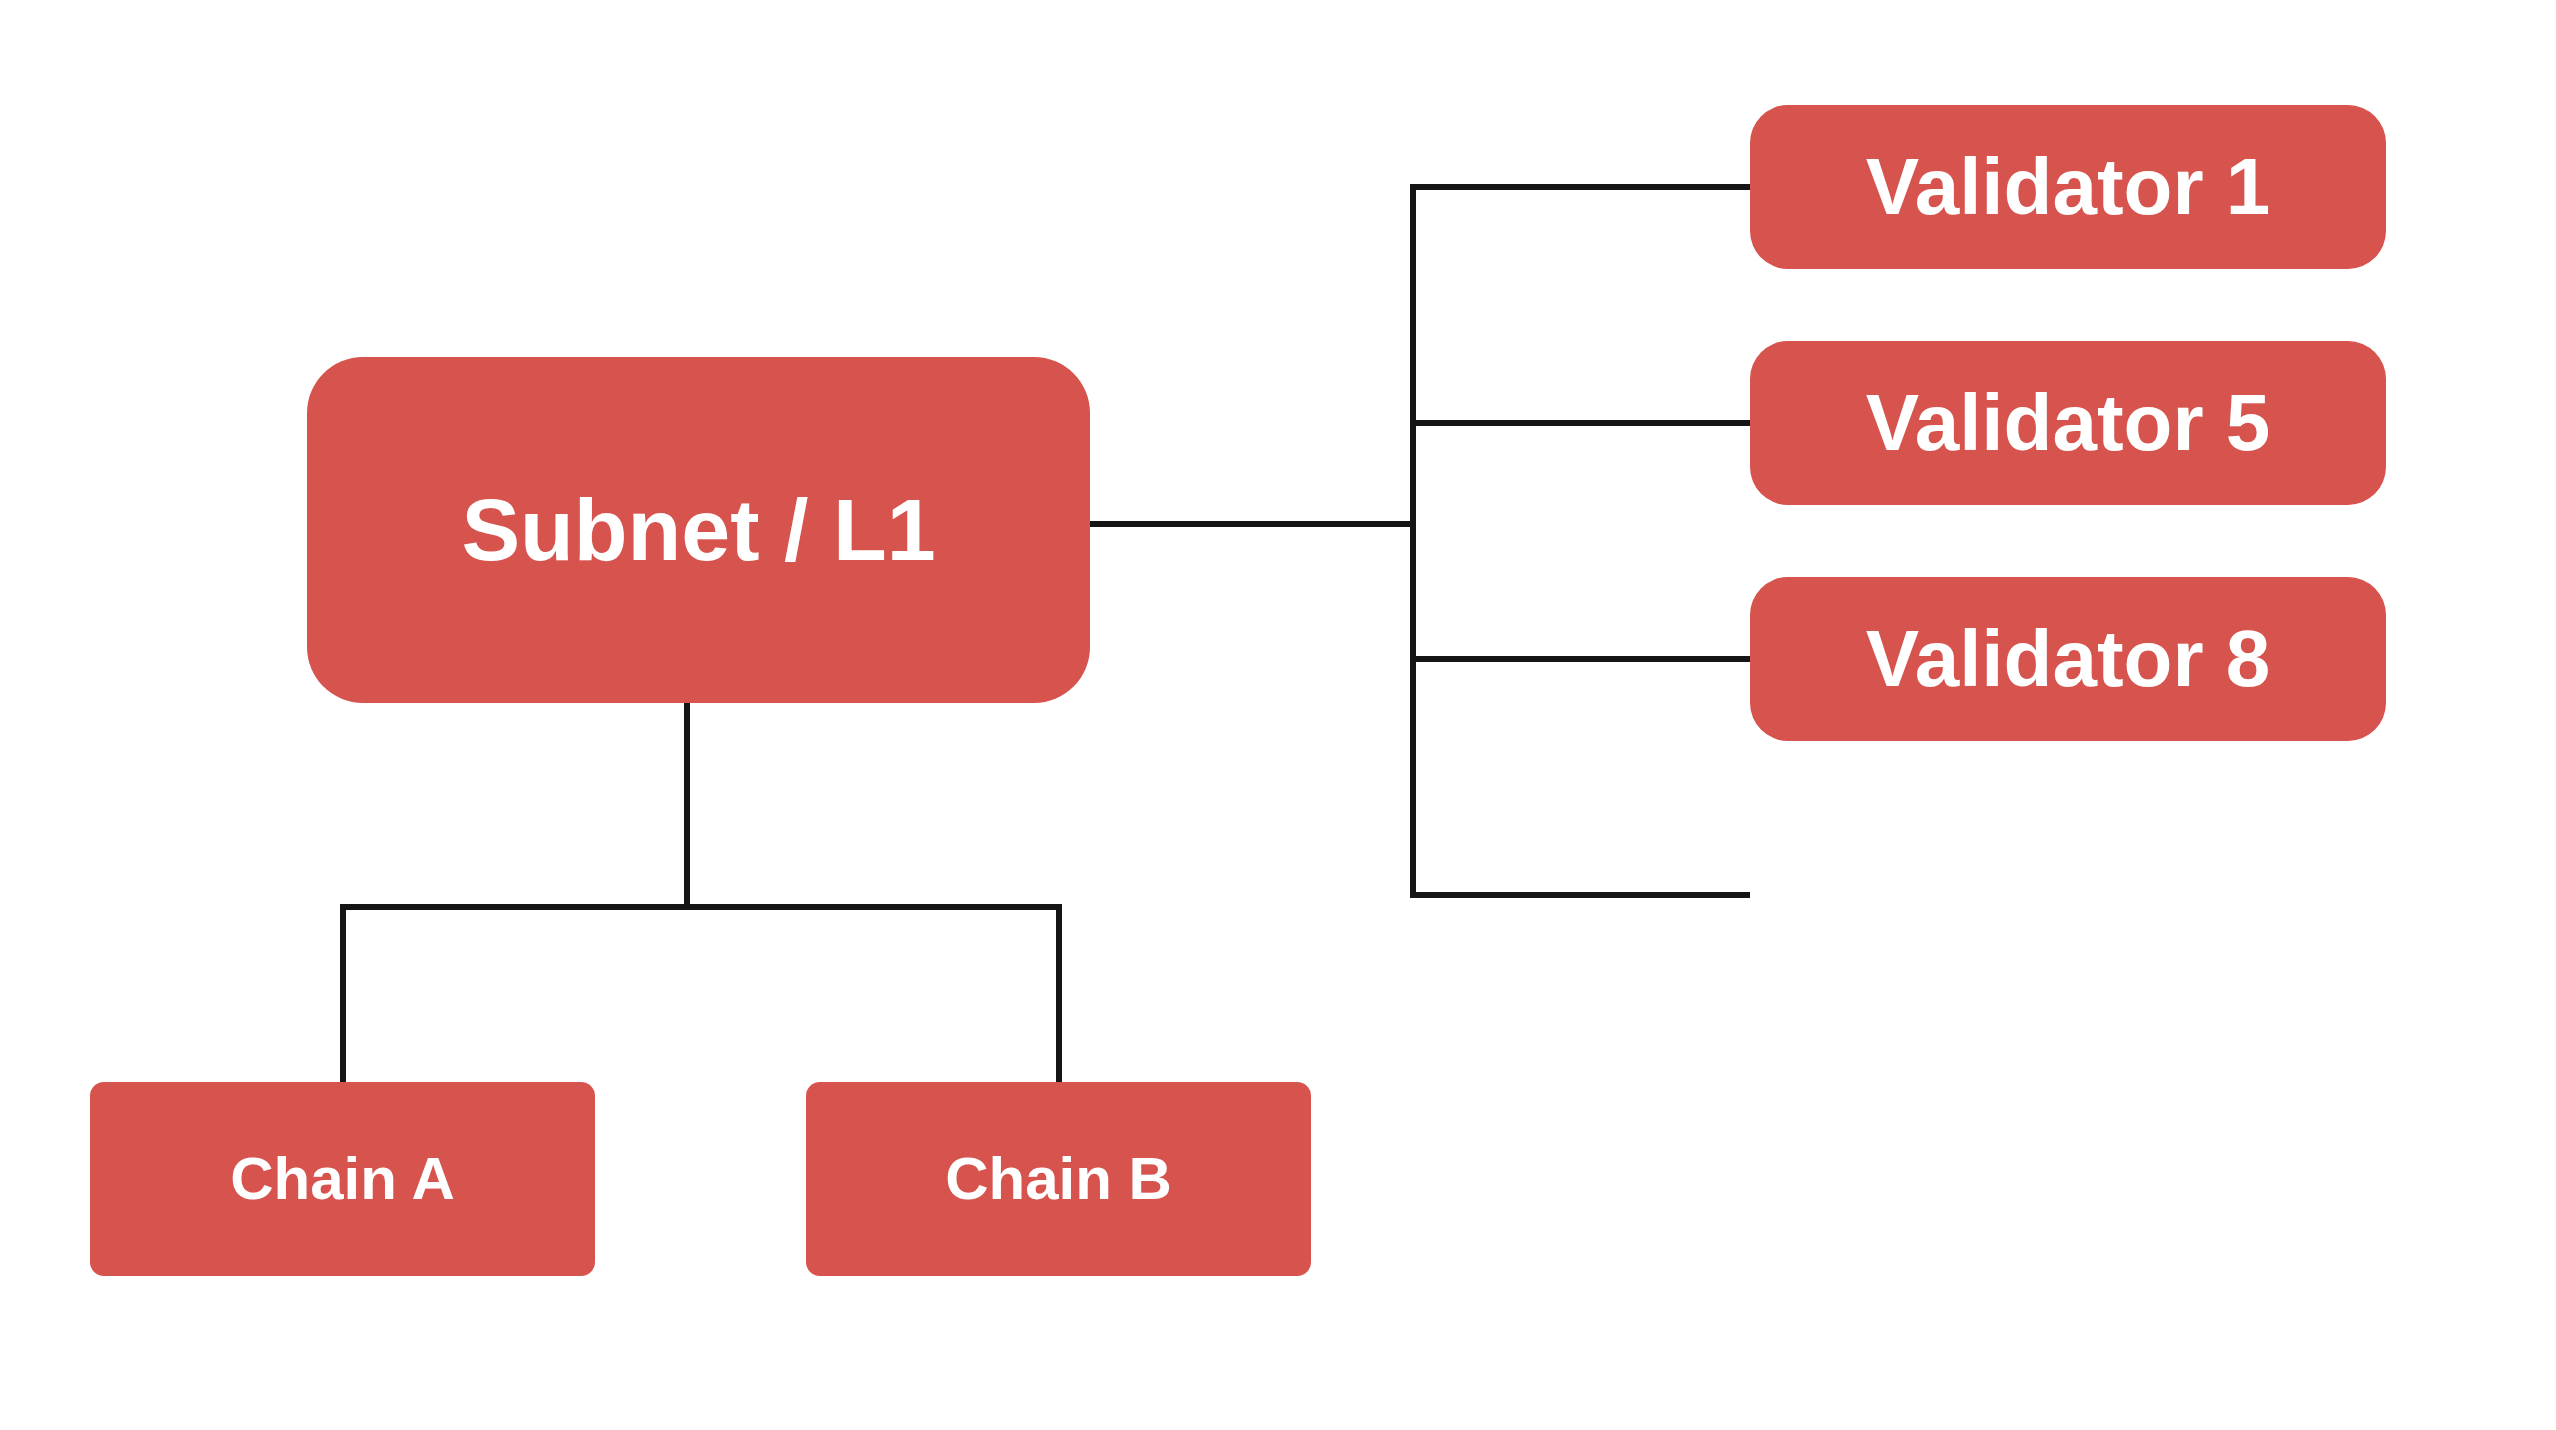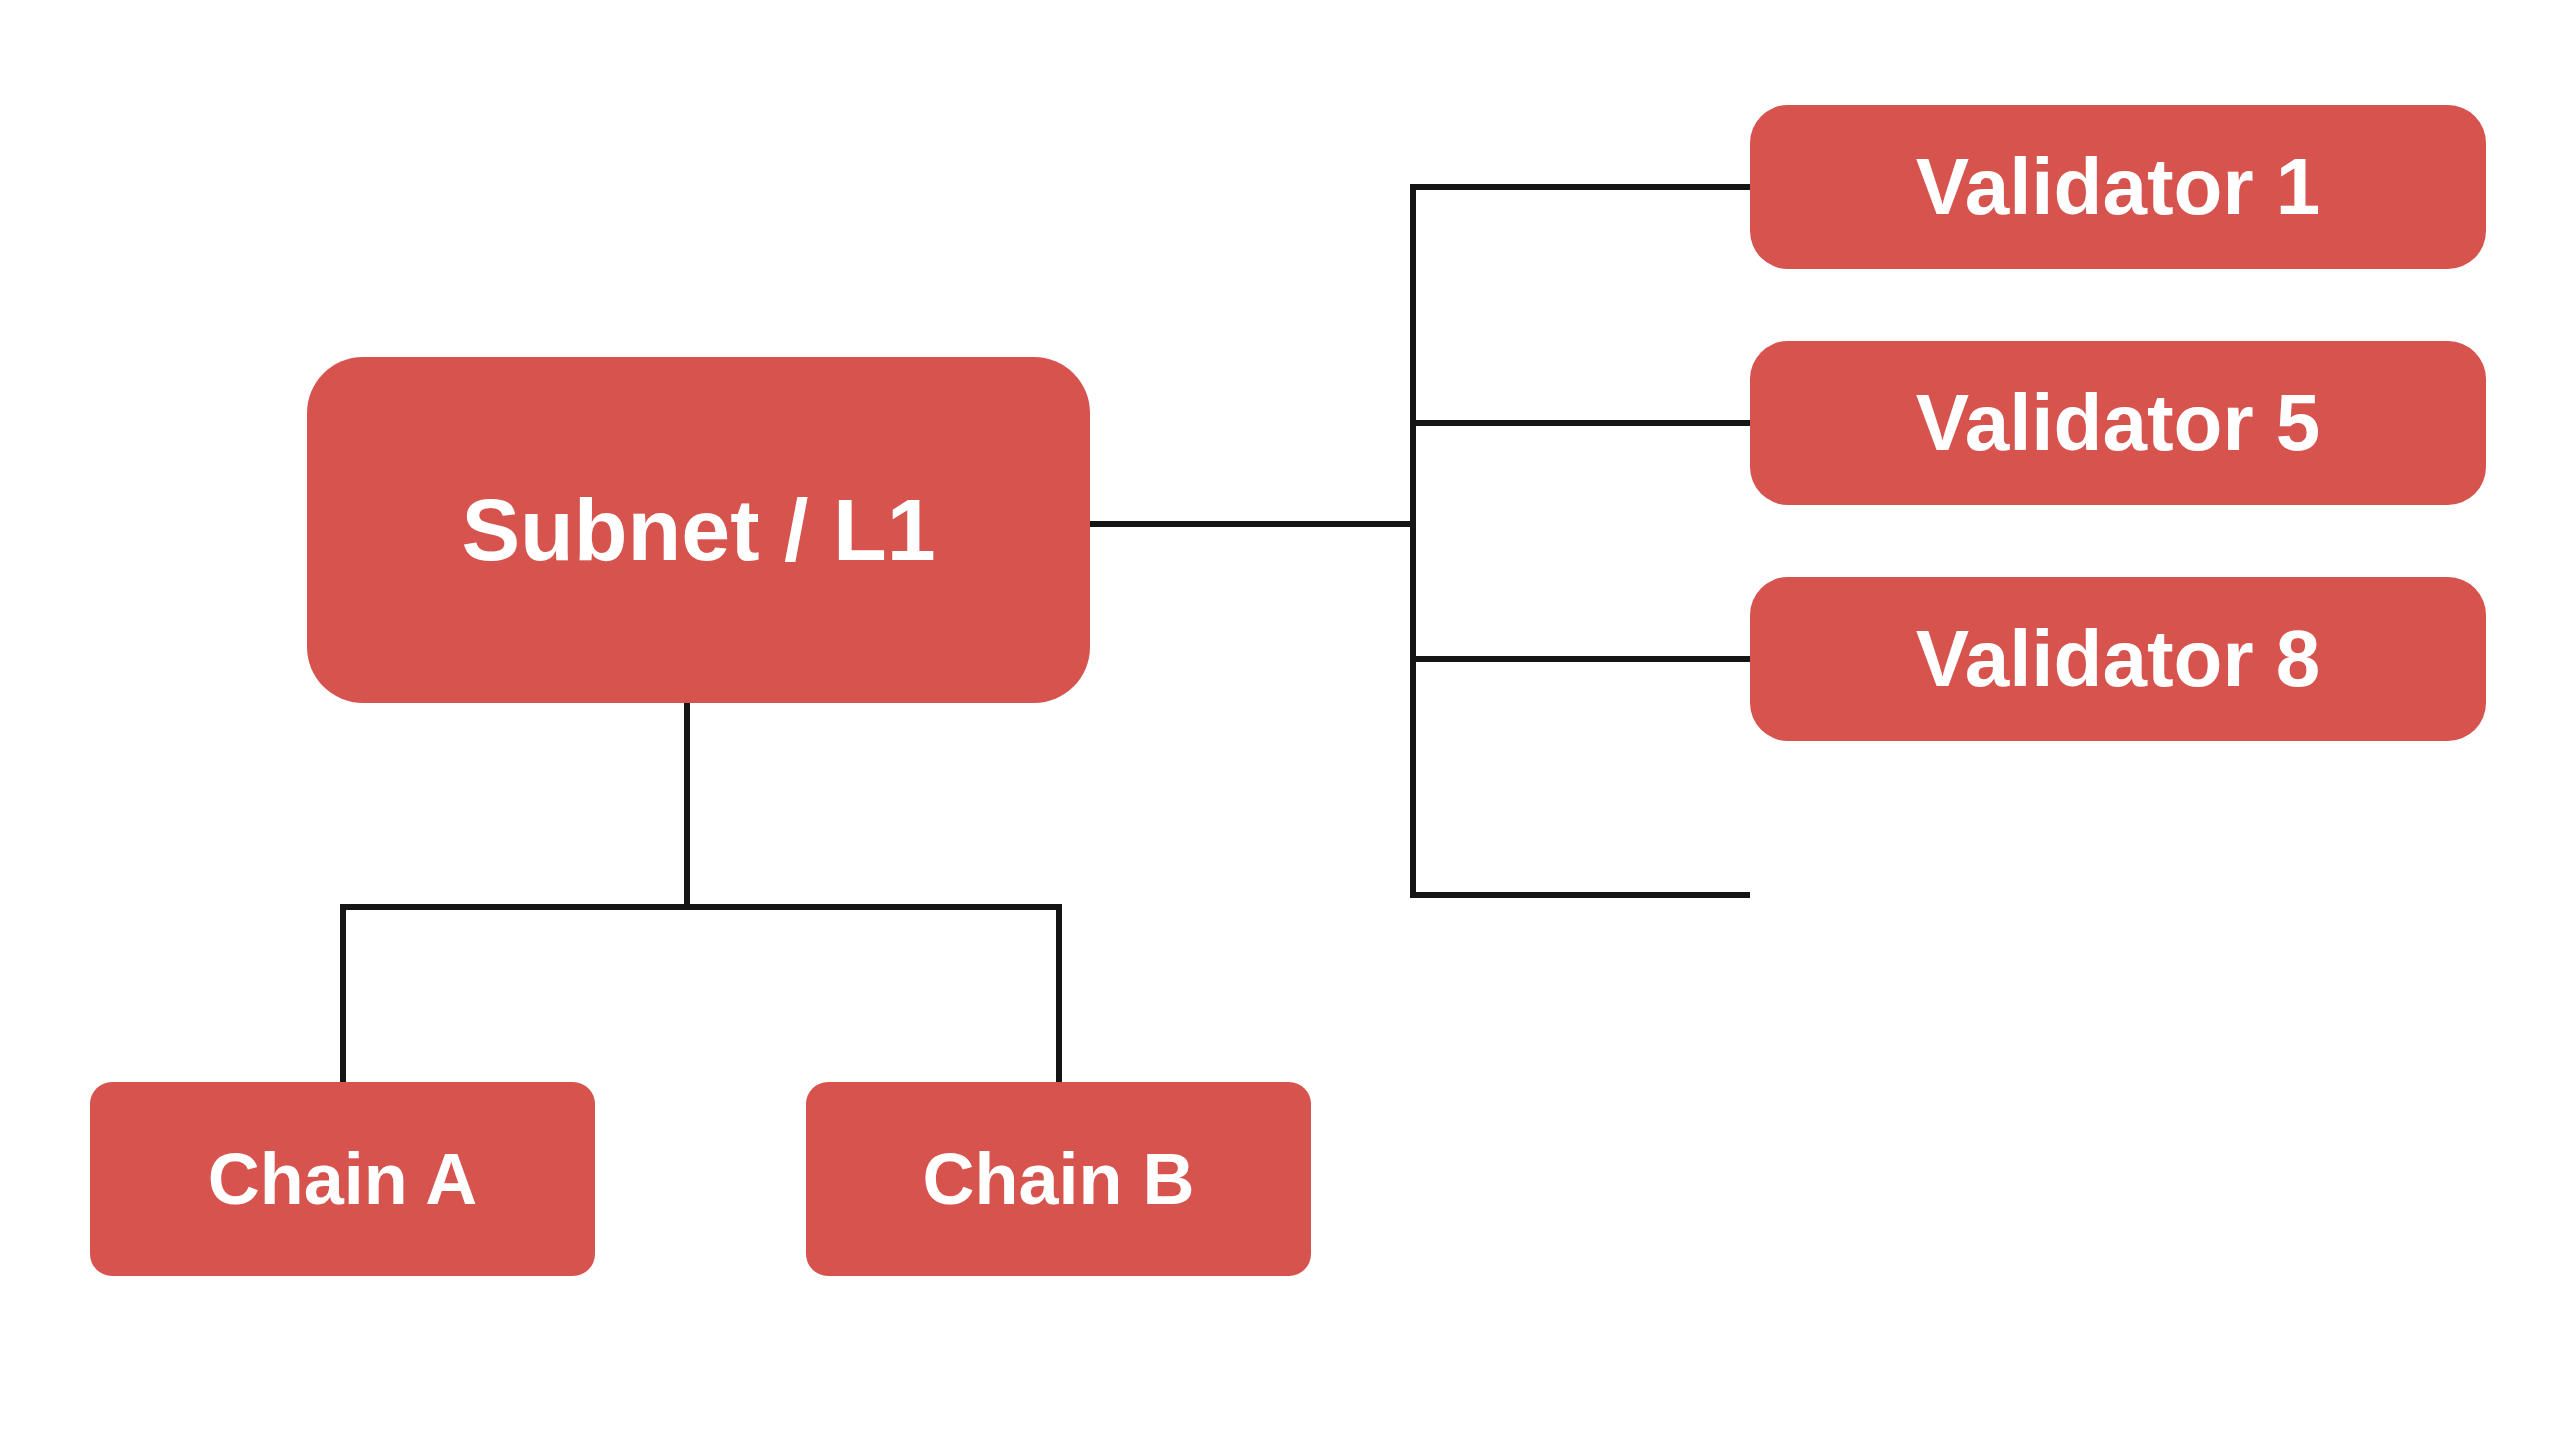--- a/index.html
+++ b/index.html
@@ -33,28 +33,28 @@
   }
   .node-subnet {
     left: 307px; top: 357px;
     width: 783px; height: 346px;
     border-radius: 56px;
     font-size: 88px;
   }
   .node-chain {
     top: 1082px;
     width: 505px; height: 194px;
-    border-radius: 22px;
-    font-size: 72px;
+    border-radius: 14px;
+    font-size: 60px;
   }
   .node-chain-a { left: 90px; }
   .node-chain-b { left: 806px; }
   .node-validator {
     left: 1750px;
-    width: 736px; height: 164px;
+    width: 636px; height: 164px;
     border-radius: 38px;
     font-size: 80px;
   }
   .node-validator-1 { top: 105px; }
   .node-validator-2 { top: 341px; }
   .node-validator-3 { top: 577px; }
   .node-validator-4 { top: 813px; }
 </style>
 </head>
 <body>

